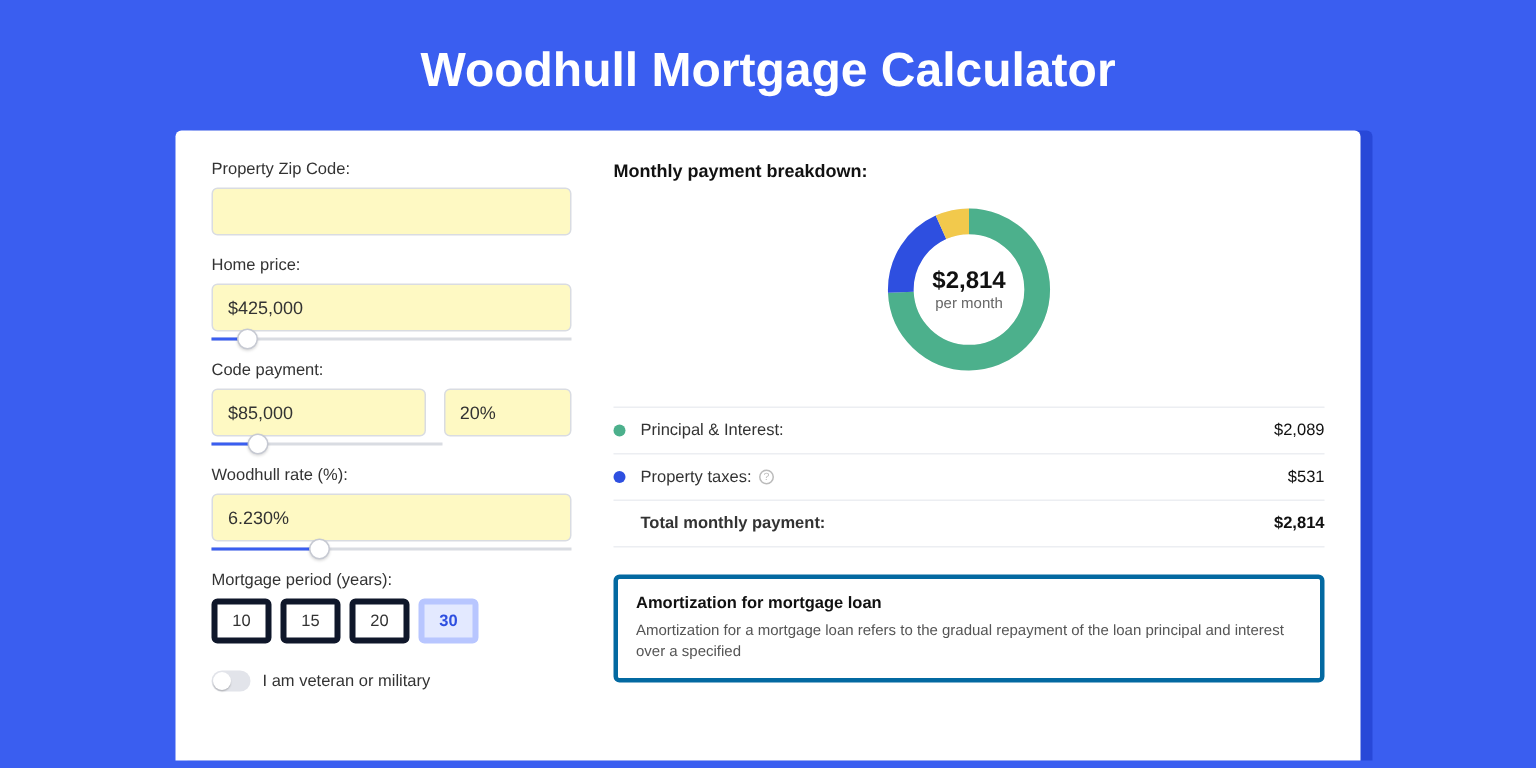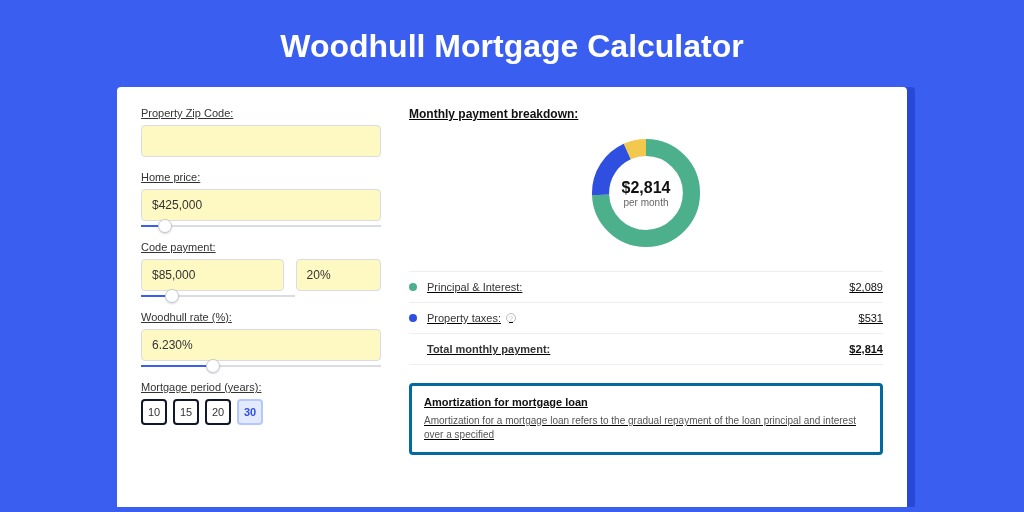--- a/index.html
+++ b/index.html
@@ -29,21 +29,20 @@
     min-height: 420px;
   }
   
   .left { width: 240px; flex-shrink: 0; }
   .field { margin-bottom: 14px; }
   .field-label {
     font-size: 11px;
     color: #333;
     margin-bottom: 6px;
     display: block;
-    text-decoration: underline;
   }
   .input {
     width: 100%;
     border: 1px solid #d9dce2;
     border-radius: 4px;
     padding: 8px 10px;
     font-size: 12px;
     color: #333;
     background: #fef9c3;
   }
@@ -64,26 +63,26 @@
     position: absolute; top: -6px;
     width: 14px; height: 14px;
     border-radius: 50%;
     background: #fff;
     border: 1px solid #c6c9d2;
     box-shadow: 0 1px 2px rgba(0,0,0,.15);
     transform: translateX(-50%);
   }
   .period-row { display: flex; gap: 6px; }
   .period-btn {
-    border: 2px solid #0f172a;
+    border: 4px solid #0f172a;
     background: #fff;
     border-radius: 4px;
     padding: 5px 0;
     font-size: 11px;
-    width: 26px;
+    width: 40px;
     text-align: center;
     color: #333;
     cursor: pointer;
   }
   .period-btn.active {
     background: #e3e9ff;
     border-color: #b8c6ff;
     color: #2e4fe0;
     font-weight: 700;
   }
@@ -97,21 +96,21 @@
   .toggle::after {
     content: "";
     position: absolute; left: 1px; top: 1px;
     width: 12px; height: 12px;
     background: #fff; border-radius: 50%;
     box-shadow: 0 1px 1px rgba(0,0,0,.2);
   }
   .toggle-label { font-size: 11px; color: #333; }
 
   
-  .right { flex: 1; text-decoration: underline; }
+  .right { flex: 1; }
   .section-title {
     font-size: 12px;
     font-weight: 700;
     color: #111;
     margin-bottom: 12px;
   }
   .donut-wrap {
     display: flex; justify-content: center; margin: 6px 0 18px;
     position: relative;
   }
@@ -202,20 +201,24 @@
     <div class="field">
       <label class="field-label">Mortgage period (years):</label>
       <div class="period-row">
           <div class="period-btn">10</div>
           <div class="period-btn">15</div>
           <div class="period-btn">20</div>
           <div class="period-btn active">30</div>
         </div>
     </div>
 
+    <div class="toggle-row">
+      <div class="toggle"></div>
+      <span class="toggle-label">I am veteran or military</span>
+    </div>
 
   </div>
 
   <div class="right">
     <div class="section-title">Monthly payment breakdown:</div>
 
     <div class="donut-wrap">
       <div class="donut">
         <svg viewBox="0 0 42 42">
           <circle cx="21" cy="21" r="15.9155" fill="none" stroke="#eee" stroke-width="6"></circle>

